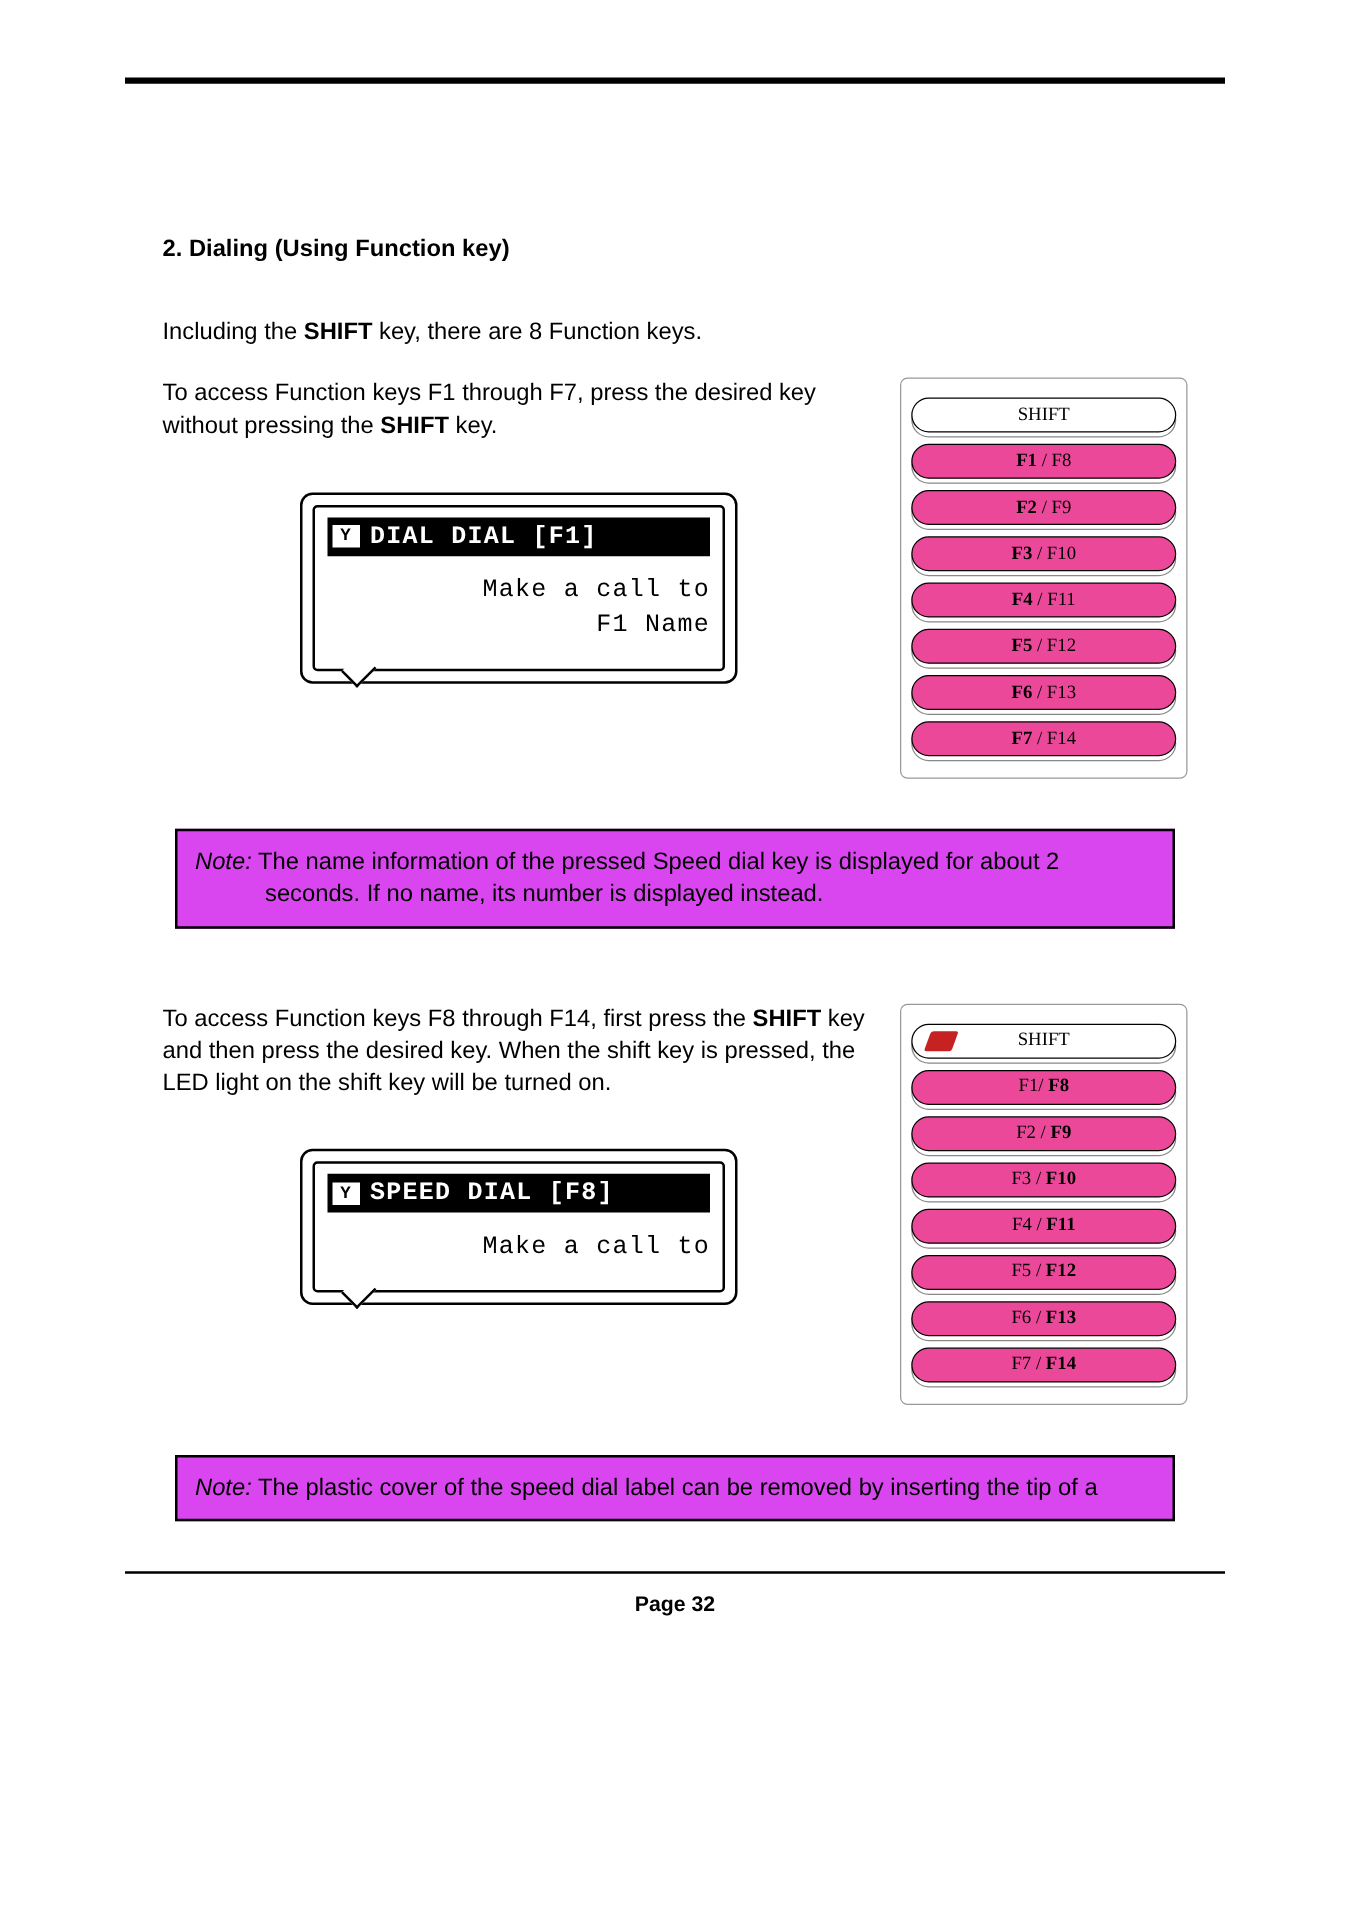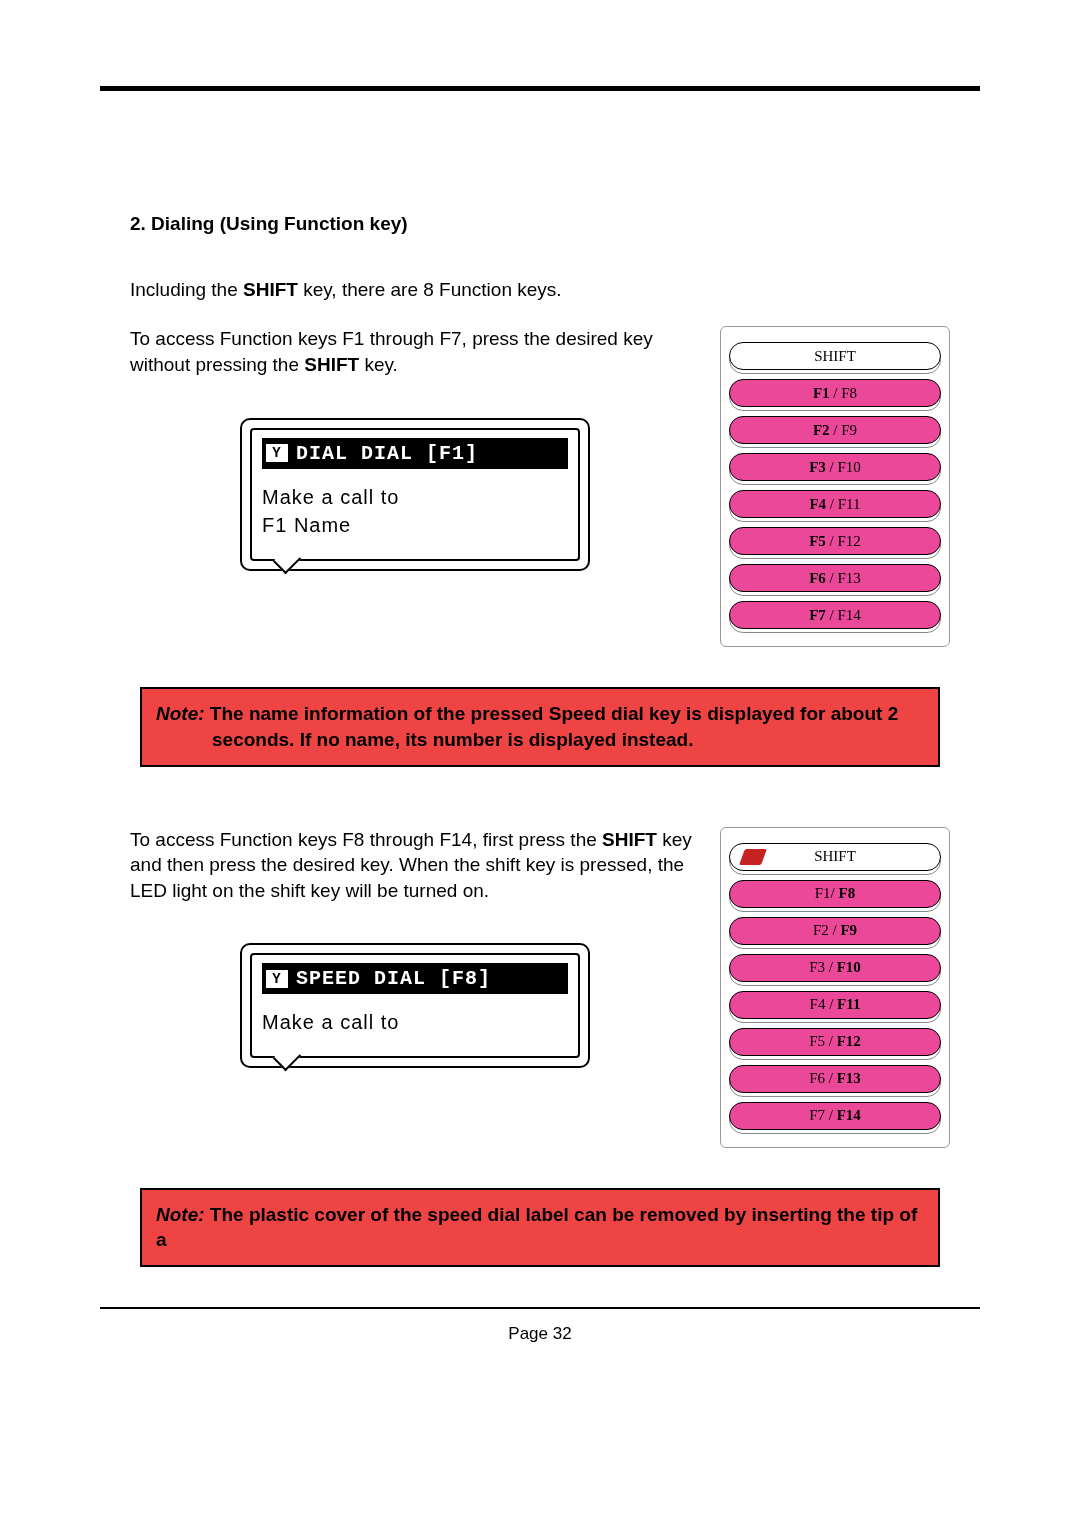--- a/index.html
+++ b/index.html
@@ -7,21 +7,20 @@
       padding: 0;
       background: #ffffff;
       font-family: Arial, Helvetica, sans-serif;
       width: 1080px;
       font-size: 19px;
       line-height: 1.35;
     }
     .page {
       padding: 62px 100px 40px 100px;
       position: relative;
-      margin-top: 24px;
     }
     .top-rule {
       border-top: 5px solid #000;
       margin: 0 0 120px 0;
     }
     .section-content {
       padding: 0 30px;
     }
     .heading {
       font-weight: bold;
@@ -86,23 +85,23 @@
       background: #fff;
       color: #000;
       width: 22px;
       height: 18px;
       display: flex;
       align-items: center;
       justify-content: center;
       font-size: 14px;
     }
     .lcd-body {
-      font-family: Liberation Sans, sans-serif;
+      font-family: Liberation Mono, monospace;
       font-size: 20px;
-      text-align: left;
+      text-align: right;
       padding: 14px 0 6px 0;
       line-height: 1.4;
       letter-spacing: 1px;
     }
     .keypad {
       border: 1px solid #999;
       border-radius: 6px;
       padding: 8px 8px 8px 8px;
       background: #fff;
     }
@@ -145,39 +144,39 @@
       top: 5px;
       width: 22px;
       height: 16px;
       background: #c62222;
       border-radius: 2px;
       transform: skewX(-20deg);
     }
     .b { font-weight: bold; }
     .note-box {
       border: 2.5px solid #000;
-      background: #ef4444;
+      background: #d946ef;
       padding: 12px 14px;
       margin: 30px 10px 60px 10px;
-      font-weight: bold;
+      font-weight: normal;
     }
     .note-box .note-label {
       font-style: italic;
     }
     .note-indent {
       display: block;
       padding-left: 56px;
     }
     .bottom-rule {
       border-top: 2.5px solid #000;
       margin: 40px 0 14px 0;
     }
     .footer {
       text-align: center;
-      font-weight: normal;
+      font-weight: bold;
       font-size: 17px;
       padding-bottom: 30px;
     }
   </style>
 </head>
 <body>
 
 <div class="page">
   <div class="top-rule"></div>
 

